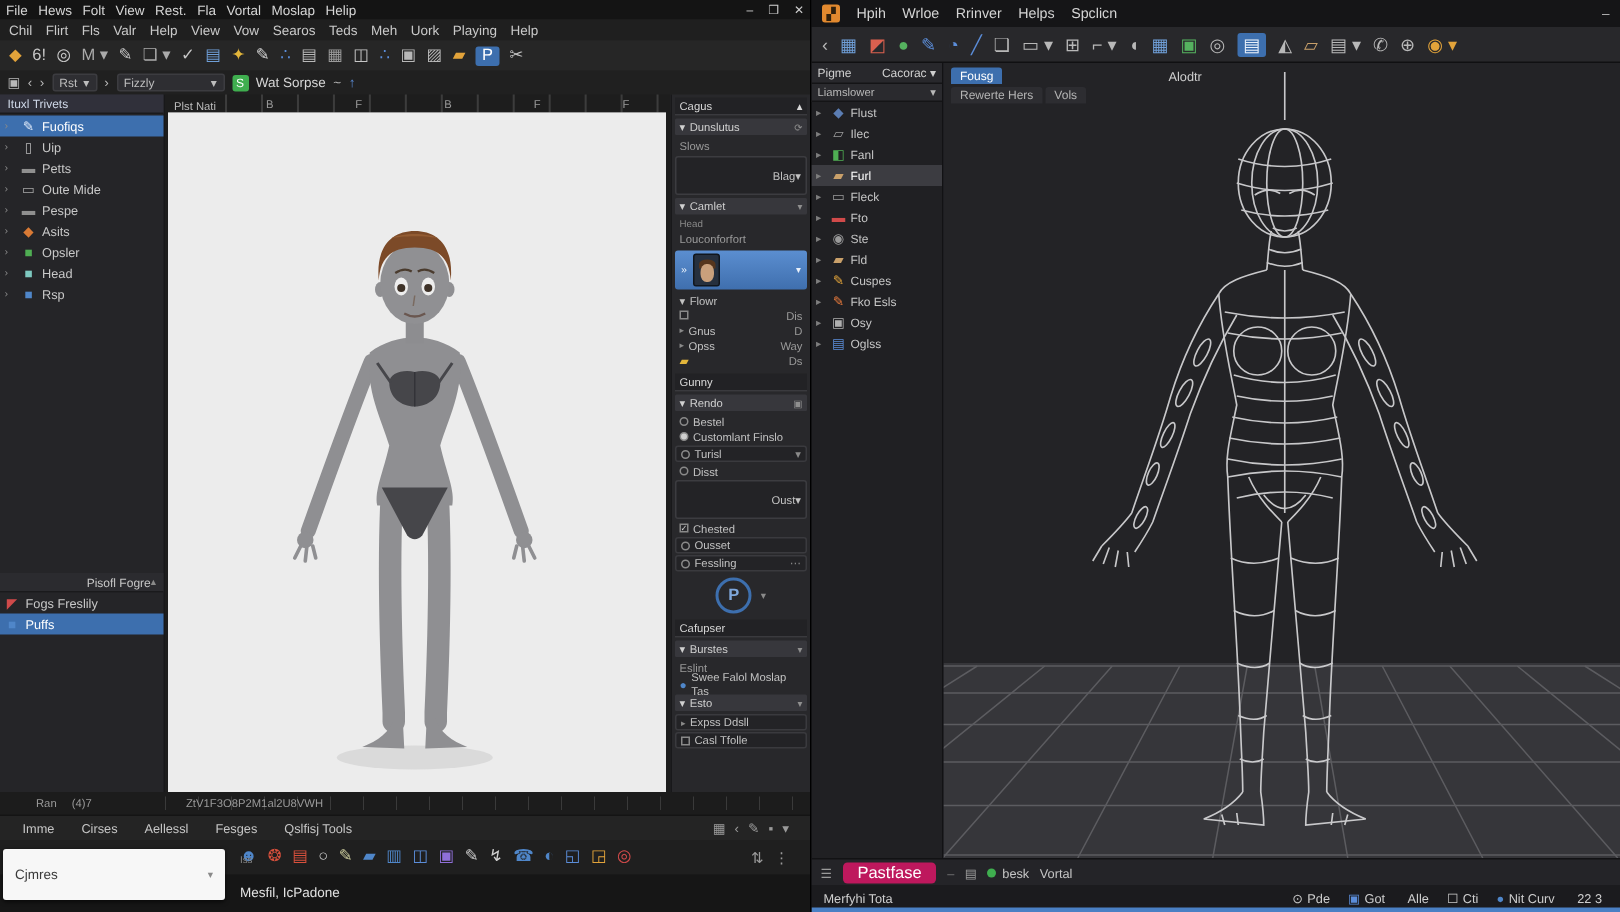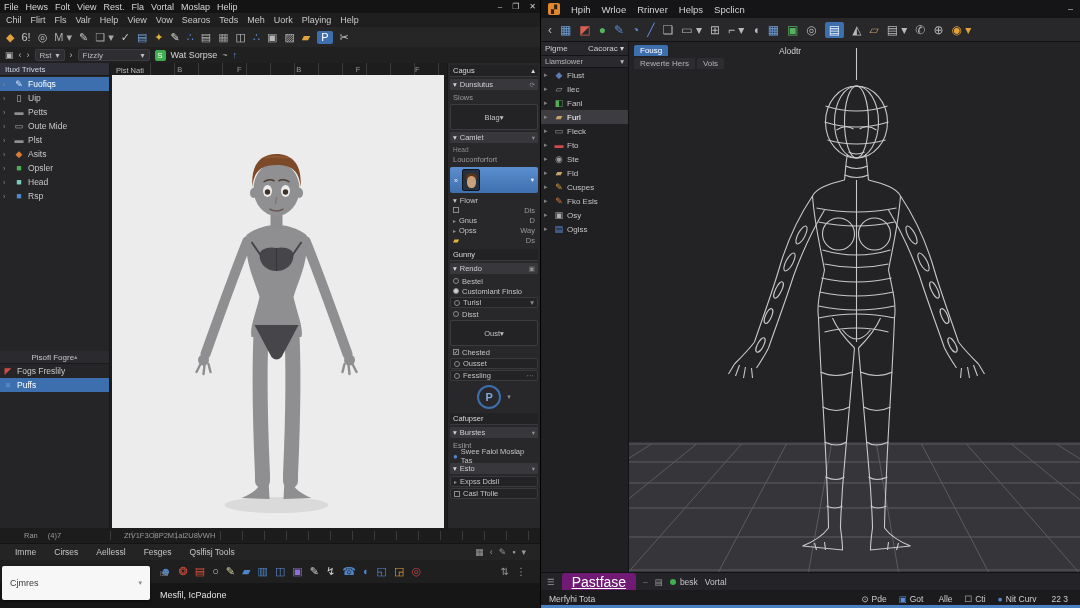--- a/index.html
+++ b/index.html
@@ -22,35 +22,35 @@
   
   #appL .bodyL{position:absolute;top:63px;left:0;right:0;bottom:80px;}
   .sidebar{position:absolute;left:0;top:0;bottom:0;width:110px;background:#252528;border-right:1px solid #18181a;}
   .sb-header{height:13px;background:#30303a;color:#cfd8e8;font-size:8px;display:flex;align-items:center;padding:0 5px;border-bottom:1px solid #1a1a1c;}
   .tree{padding-top:1px;}
   .trow{height:14px;display:flex;align-items:center;gap:4px;padding:0 3px;color:#c8c8c8;font-size:8.5px;white-space:nowrap;}
   .trow .caret{color:#8a8a8a;font-size:7px;width:7px;}
   .trow .tglyph{font-size:9px;width:10px;text-align:center;}
   .trow.selected{background:#3d6fae;color:#fff;}
   .sb-lower{position:absolute;left:0;right:0;top:288px;}
-  .sb-lower .sb-header{background:#2b2b2f;color:#c6c6c6;justify-content:center;}
+  .sb-lower .sb-header{background:#2b2b2f;color:#c6c6c6;justify-content:flex-end;margin-top:31px;}
   
   .vp{position:absolute;left:110px;right:93px;top:0;bottom:0;background:#1d1d1d;}
   .vp-top{height:12px;display:flex;align-items:flex-end;color:#9a9a9a;font-size:7.5px;}
   .vp-tab{padding:0 6px;color:#bdbdbd;}
   .vp-ruler{flex:1;height:100%;display:flex;align-items:center;justify-content:space-around;background:repeating-linear-gradient(90deg,#3c3c3c 0 1px,transparent 1px 24px);background-position:bottom;}
   .canvas{position:absolute;left:2px;right:3px;top:12px;bottom:0;background:#ececec;}
   .canvas svg{display:block;width:100%;height:100%;}
   
   .rpanel{position:absolute;right:0;top:0;bottom:0;width:93px;background:#28282b;border-left:1px solid #18181a;color:#c2c2c2;font-size:7.5px;overflow:hidden;padding:2px 2px 0 2px;}
   .sec-tab{height:12px;display:flex;align-items:center;justify-content:space-between;padding:0 3px;color:#d8d8d8;background:#222225;border-bottom:1px solid #3a3a3e;margin-bottom:2px;}
   .sec-hdr{height:11px;background:#37373c;border-radius:1px;display:flex;align-items:center;gap:3px;padding:0 3px;margin:2px 0;color:#d0d0d0;}
   .sec-hdr .right{margin-left:auto;color:#8f8f8f;font-size:6.5px;}
   .lbl{padding:1px 3px;color:#9a9a9a;}
-  .dd{height:11px;background:#232326;border:1px solid #3c3c40;border-radius:2px;display:flex;align-items:center;justify-content:center;padding:12px 3px;margin:1px 0;}
+  .dd{height:11px;background:#232326;border:1px solid #3c3c40;border-radius:2px;display:flex;align-items:center;justify-content:flex-end;padding:12px 3px;margin:1px 0;}
   .kv{height:10px;display:flex;align-items:center;gap:3px;padding:0 3px;}
   .kv .val{margin-left:auto;color:#9a9a9a;}
   .radio{width:6px;height:6px;border:1px solid #8a8a8a;border-radius:50%;display:inline-block;flex:none;}
   .radio.on{background:#cfcfcf;}
   .chkbox{width:6px;height:6px;border:1px solid #8a8a8a;display:inline-flex;align-items:center;justify-content:center;font-size:5.5px;color:#cfcfcf;flex:none;}
   .input-row{height:11px;background:#232326;border:1px solid #3a3a3e;border-radius:2px;display:flex;align-items:center;gap:3px;padding:0 3px;margin:1px 0;}
   .thumb-row{height:26px;background:linear-gradient(#5b8ed0,#3f6fae);border-radius:2px;display:flex;align-items:center;gap:4px;padding:0 4px;margin:2px 0;color:#eaf1fa;}
   .avatar{width:18px;height:22px;background:#26303e;border:1px solid #11161d;border-radius:2px;position:relative;overflow:hidden;}
   .av-face{position:absolute;left:4px;top:6px;width:9px;height:12px;background:#c9a07c;border-radius:45%;}
   .av-hair{position:absolute;left:3px;top:3px;width:11px;height:6px;background:#55351d;border-radius:50% 50% 0 0;}
@@ -89,21 +89,21 @@
   .olrow.selected{background:#3c3c41;color:#fff;}
   .vp3d{position:absolute;left:88px;right:0;top:0;bottom:0;background:#232326;overflow:hidden;}
   .vp3d svg{position:absolute;inset:0;width:100%;height:100%;}
   .vp3d-tabs{position:absolute;top:3px;left:5px;z-index:3;font-size:8px;}
   .vtab{display:inline-block;padding:1px 6px;border-radius:2px 2px 0 0;}
   .vtab.active{background:#3d6fae;color:#fff;}
   .vtab.idle{background:#2d2d31;color:#b4b4b4;}
   .vtab-right{position:absolute;top:4px;left:150px;color:#d0d0d0;font-size:8.5px;z-index:3;}
   .vp3d-tabrow2{position:absolute;top:16px;left:5px;z-index:3;display:flex;gap:2px;font-size:8px;}
   #appR .footrow{position:absolute;left:0;right:0;bottom:18px;height:18px;background:#242428;border-top:1px solid #121214;display:flex;align-items:center;gap:7px;padding:0 6px;color:#c6c6c6;font-size:8.5px;}
-  .pill{background:#701a75;color:#fff;border-radius:3px;padding:1px 10px;font-size:14px;text-decoration:underline;}
+  .pill{background:#be185d;color:#fff;border-radius:3px;padding:1px 10px;font-size:11px;}
   .greendot{width:6px;height:6px;background:#3fae4f;border-radius:50%;display:inline-block;}
   #appR .statusR{position:absolute;left:0;right:0;bottom:0;height:18px;background:#1b1b1e;display:flex;align-items:center;padding:0 8px;color:#cfcfcf;font-size:8.5px;}
   .statR-items{margin-left:auto;display:flex;gap:12px;align-items:center;padding-right:4px;}
   .statR-it{display:flex;align-items:center;gap:3px;}
   .bluestrip{position:absolute;left:0;right:0;bottom:0;height:3px;background:#4a80c4;z-index:6;}
   .sep-dim{color:#777;}
 </style>
 </head>
 <body>
 
@@ -212,21 +212,21 @@
 
             <div class="trow">
               <span class="caret">›</span>
               <span class="tglyph" style="color: rgb(168, 168, 168);">▭</span>
               <span>Oute Mide</span>
             </div>
 
             <div class="trow">
               <span class="caret">›</span>
               <span class="tglyph" style="color: rgb(143, 143, 143);">▬</span>
-              <span>Plst</span>
+              <span>Pespe</span>
             </div>
 
             <div class="trow">
               <span class="caret">›</span>
               <span class="tglyph" style="color: rgb(217, 122, 53);">◆</span>
               <span>Asits</span>
             </div>
 
             <div class="trow">
               <span class="caret">›</span>

